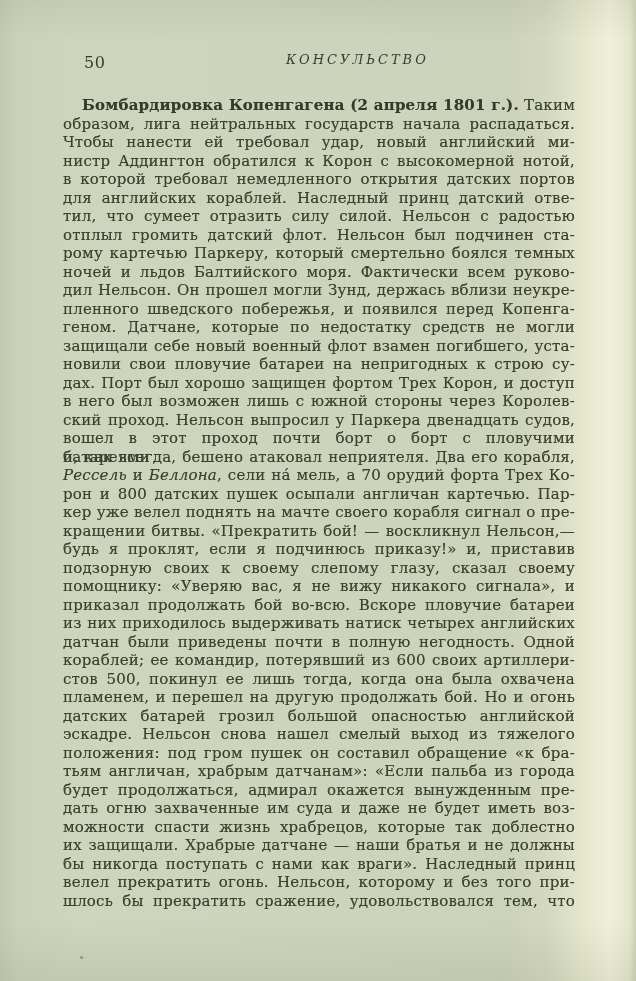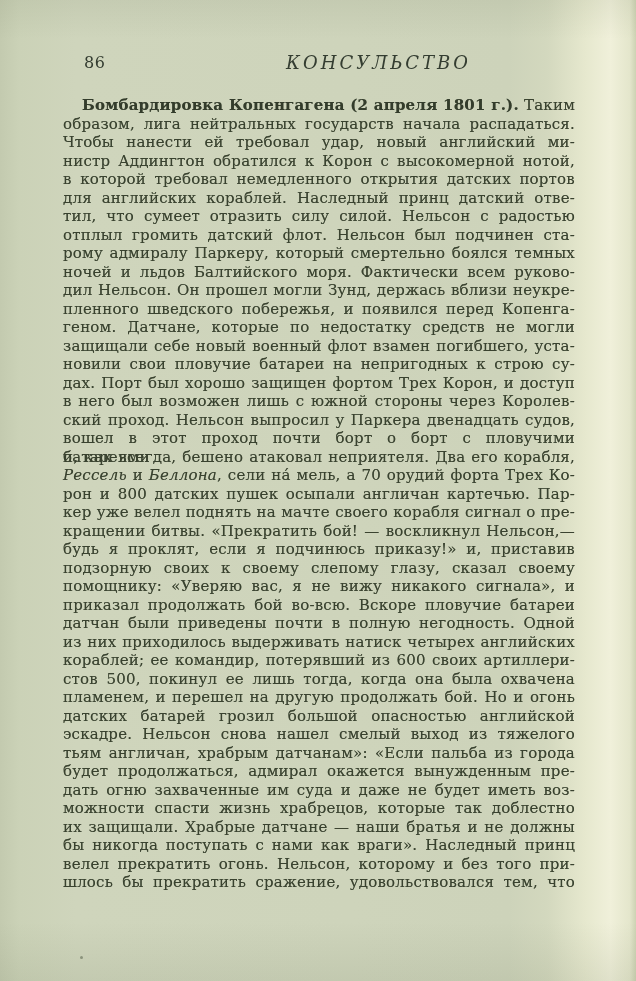--- a/index.html
+++ b/index.html
@@ -13,21 +13,21 @@
     background:
       linear-gradient(180deg, rgba(110,120,92,0.10) 0%, rgba(110,120,92,0) 4%, rgba(110,120,92,0) 94%, rgba(110,120,92,0.12) 100%),
       linear-gradient(90deg, #c3caaf 0%, #cbd2b7 3%, #cfd5bc 12%, #ced4bb 55%, #cdd3ba 80%, #d3d8be 86%, #e6e8ce 92%, #f0f0da 96%, #e4e6cc 99%, #cdd2b3 100%);
   }
   .pagenum{
     position:absolute;left:84px;top:53px;
     font-size:16px;color:#343d31;letter-spacing:0.5px;
   }
   .running-title{
     position:absolute;left:286px;top:52px;
-    font-size:18px;font-style:italic;letter-spacing:3px;
+    font-size:13px;font-style:italic;letter-spacing:3px;
     color:#343d31;white-space:nowrap;
   }
   .body-text{
     position:absolute;left:63px;top:96px;width:512px;
     font-size:15px;line-height:18.5px;color:#39422f;
     letter-spacing:0.2px;
     text-shadow:0 0 0.5px rgba(57,66,47,0.55);
   }
   .line{
     text-align:justify;
@@ -40,58 +40,59 @@
   .italic{font-style:italic;}
   .speck{
     position:absolute;left:80px;top:956px;width:3px;height:3px;
     border-radius:50%;background:rgba(90,98,76,0.55);
   }
 </style>
 </head>
 <body>
 
 <div class="page">
-  <div class="pagenum">86</div>
+  <div class="pagenum">50</div>
   <div class="running-title">КОНСУЛЬСТВО</div>
   <div class="body-text">
       <div class="line indent"><span class="bold">Бомбардировка Копенгагена (2 апреля 1801 г.).</span><span> Таким</span></div>
       <div class="line"><span>образом, лига нейтральных государств начала распадаться.</span></div>
       <div class="line"><span>Чтобы нанести ей требовал удар, новый английский ми-</span></div>
       <div class="line"><span>нистр Аддингтон обратился к Корон с высокомерной нотой,</span></div>
       <div class="line"><span>в которой требовал немедленного открытия датских портов</span></div>
       <div class="line"><span>для английских кораблей. Наследный принц датский отве-</span></div>
       <div class="line"><span>тил, что сумеет отразить силу силой. Нельсон с радостью</span></div>
       <div class="line"><span>отплыл громить датский флот. Нельсон был подчинен ста-</span></div>
-      <div class="line"><span>рому адмиралу Паркеру, который смертельно боялся темных</span></div>
+      <div class="line"><span>рому картечью Паркеру, который смертельно боялся темных</span></div>
       <div class="line"><span>ночей и льдов Балтийского моря. Фактически всем руково-</span></div>
       <div class="line"><span>дил Нельсон. Он прошел могли Зунд, держась вблизи неукре-</span></div>
       <div class="line"><span>пленного шведского побережья, и появился перед Копенга-</span></div>
       <div class="line"><span>геном. Датчане, которые по недостатку средств не могли</span></div>
       <div class="line"><span>защищали себе новый военный флот взамен погибшего, уста-</span></div>
       <div class="line"><span>новили свои пловучие батареи на непригодных к строю су-</span></div>
       <div class="line"><span>дах. Порт был хорошо защищен фортом Трех Корон, и доступ</span></div>
       <div class="line"><span>в него был возможен лишь с южной стороны через Королев-</span></div>
       <div class="line"><span>ский проход. Нельсон выпросил у Паркера двенадцать судов,</span></div>
       <div class="line"><span>вошел в этот проход почти борт о борт с пловучими батареями</span></div>
       <div class="line"><span>и, как всегда, бешено атаковал неприятеля. Два его корабля,</span></div>
       <div class="line"><span class="italic">Рессель</span><span> и </span><span class="italic">Беллона</span><span>, сели на́ мель, а 70 орудий форта Трех Ко-</span></div>
       <div class="line"><span>рон и 800 датских пушек осыпали англичан картечью. Пар-</span></div>
       <div class="line"><span>кер уже велел поднять на мачте своего корабля сигнал о пре-</span></div>
       <div class="line"><span>кращении битвы. «Прекратить бой! — воскликнул Нельсон,—</span></div>
       <div class="line"><span>будь я проклят, если я подчинюсь приказу!» и, приставив</span></div>
       <div class="line"><span>подзорную своих к своему слепому глазу, сказал своему</span></div>
       <div class="line"><span>помощнику: «Уверяю вас, я не вижу никакого сигнала», и</span></div>
       <div class="line"><span>приказал продолжать бой во-всю. Вскоре пловучие батареи</span></div>
+      <div class="line"><span>из них приходилось выдерживать натиск четырех английских</span></div>
       <div class="line"><span>датчан были приведены почти в полную негодность. Одной</span></div>
-      <div class="line"><span>из них приходилось выдерживать натиск четырех английских</span></div>
       <div class="line"><span>кораблей; ее командир, потерявший из 600 своих артиллери-</span></div>
       <div class="line"><span>стов 500, покинул ее лишь тогда, когда она была охвачена</span></div>
       <div class="line"><span>пламенем, и перешел на другую продолжать бой. Но и огонь</span></div>
       <div class="line"><span>датских батарей грозил большой опасностью английской</span></div>
       <div class="line"><span>эскадре. Нельсон снова нашел смелый выход из тяжелого</span></div>
+      <div class="line"><span>положения: под гром пушек он составил обращение «к бра-</span></div>
       <div class="line"><span>тьям англичан, храбрым датчанам»: «Если пальба из города</span></div>
       <div class="line"><span>будет продолжаться, адмирал окажется вынужденным пре-</span></div>
       <div class="line"><span>дать огню захваченные им суда и даже не будет иметь воз-</span></div>
       <div class="line"><span>можности спасти жизнь храбрецов, которые так доблестно</span></div>
       <div class="line"><span>их защищали. Храбрые датчане — наши братья и не должны</span></div>
       <div class="line"><span>бы никогда поступать с нами как враги». Наследный принц</span></div>
       <div class="line"><span>велел прекратить огонь. Нельсон, которому и без того при-</span></div>
       <div class="line"><span>шлось бы прекратить сражение, удовольствовался тем, что</span></div>
     </div>
   <div class="speck"></div>

